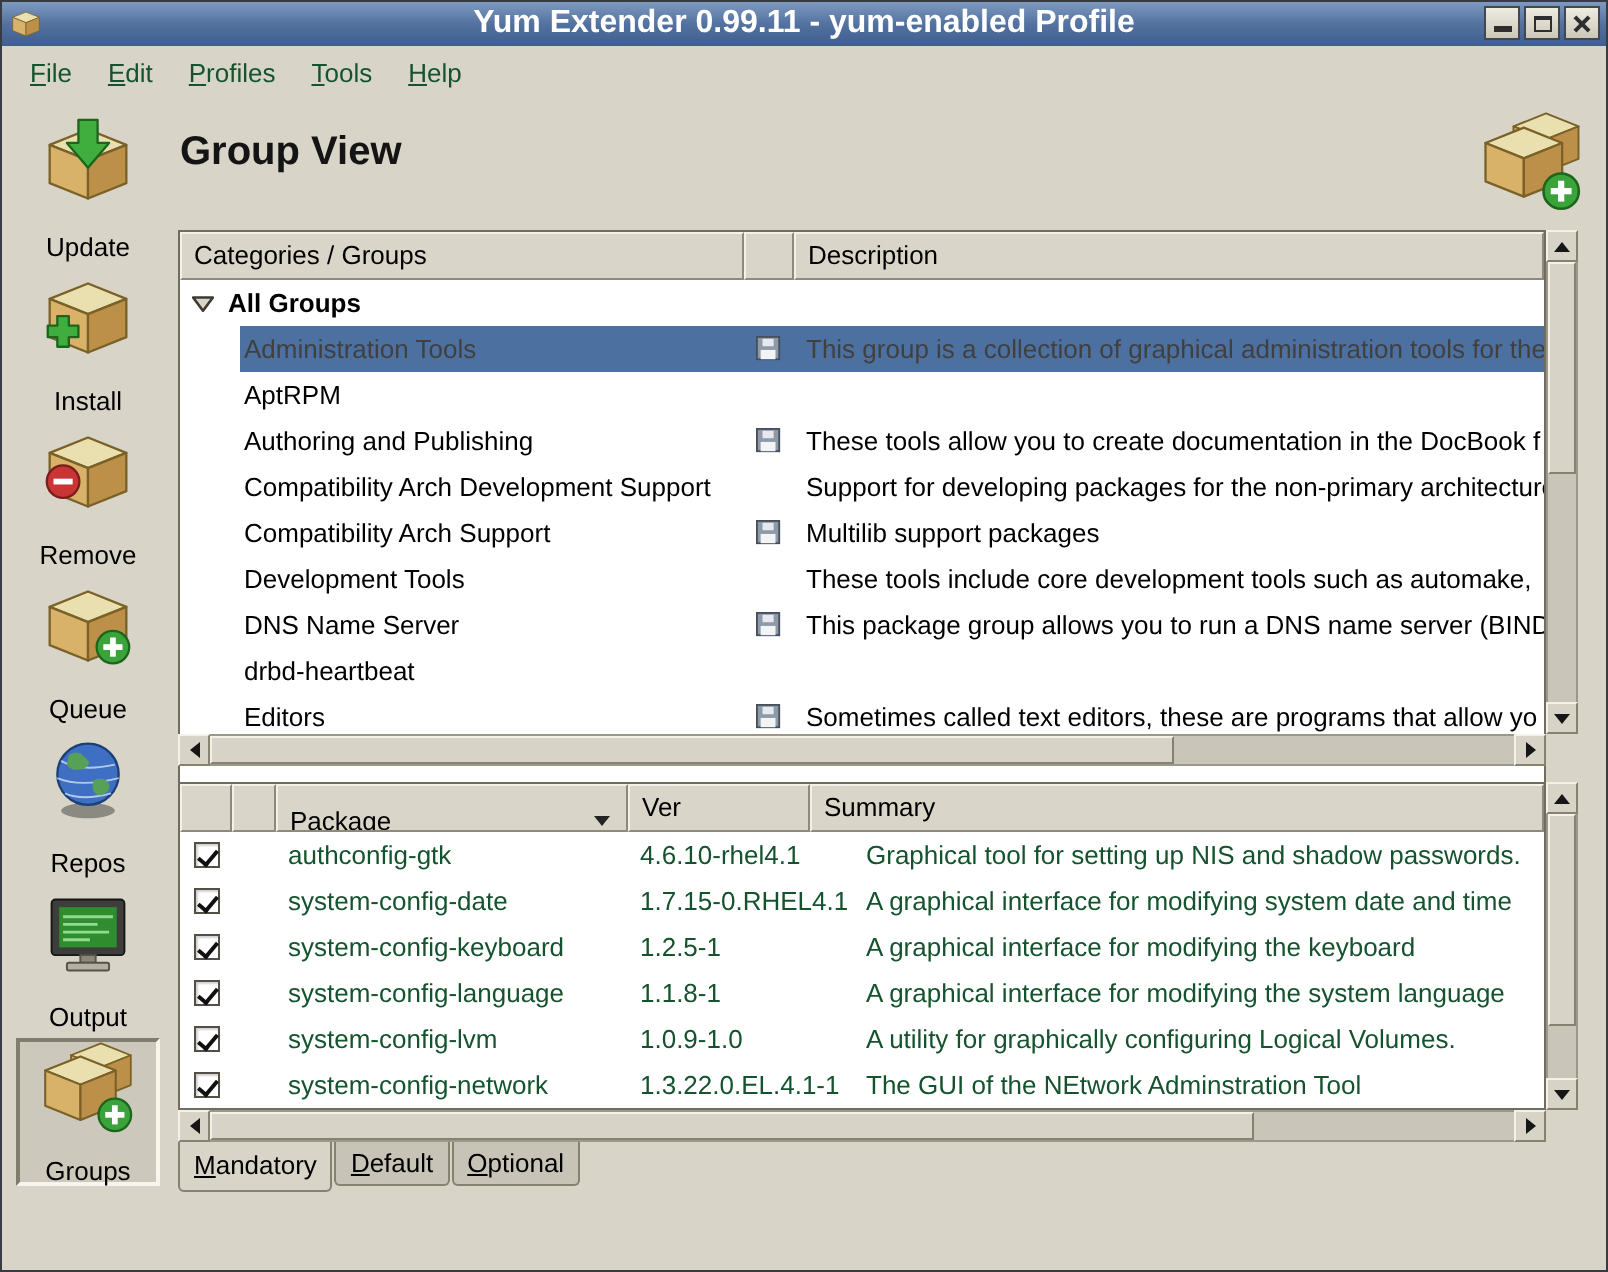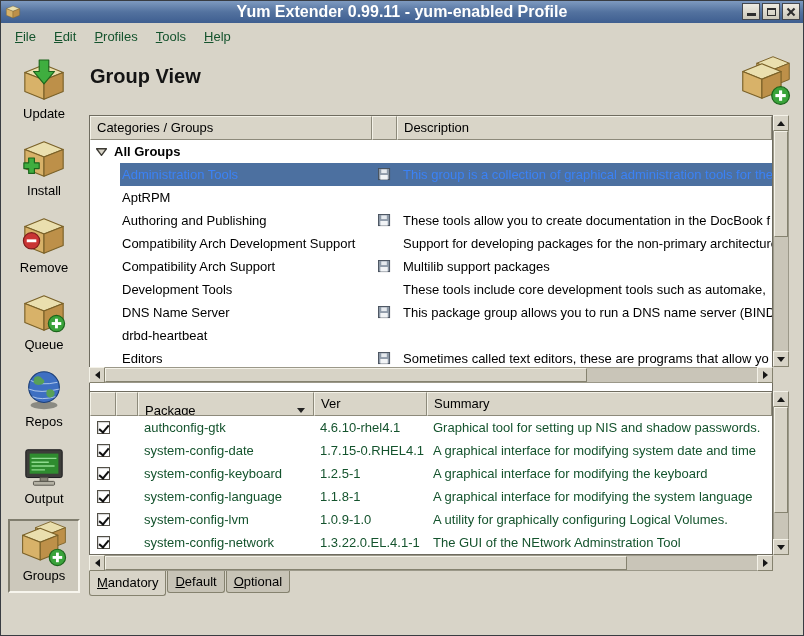--- a/index.html
+++ b/index.html
@@ -24,21 +24,21 @@
   
   .menubar{position:absolute;left:0;top:22px;width:802px;height:26px;display:flex;align-items:center;padding-left:5px;}
   .menu-item{padding:4px 9px;font-size:13px;color:#14532d;}
   .mn{text-decoration:underline;}
 
   
   .sidebar{position:absolute;left:0;top:48px;width:86px;height:554px;}
   .side-item{position:absolute;left:7px;width:72px;height:74px;display:flex;flex-direction:column;
     align-items:center;padding-top:2px;}
   .side-item svg{width:46px;height:46px;flex-shrink:0;}
-  .side-label{font-size:13px;margin-top:1px;color:#000;}
+  .side-label{font-size:13px;margin-top:11px;color:#000;}
   .side-item.active{background:#ccc8bb;border:2px solid;border-color:#807d6e #f7f5ed #f7f5ed #807d6e;padding-top:0;}
 
   
   .page-title{position:absolute;left:89px;top:64px;font-size:20px;font-weight:bold;color:#141414;}
   .page-icon{position:absolute;left:740px;top:55px;width:50px;height:50px;}
 
   
   .tbl{position:absolute;}
   .tbl-main{position:absolute;left:0;top:0;background:#fff;border:1px solid #6f6c60;overflow:hidden;}
   .thead{display:flex;height:24px;}
@@ -48,21 +48,21 @@
   .th.flex1{flex:1;flex-shrink:1;}
   .th-sort{display:flex;align-items:center;padding-top:12px;gap:14px;}
   .sort-tri{width:0;height:0;border-left:4px solid transparent;border-right:4px solid transparent;
     border-top:5px solid #232323;margin-left:auto;margin-right:2px;}
 
   
   #group-tbl{left:88px;top:114px;width:700px;height:268px;}
   #group-main{width:684px;height:315px;}
   .g-row{display:flex;height:23px;align-items:center;position:relative;font-size:13px;color:#000;}
   .g-row.selected::before{content:"";position:absolute;left:30px;right:0;top:0;bottom:0;background:#4c70a0;}
-  .g-row.selected .g-name,.g-row.selected .g-desc{color:#3b82f6;}
+  .g-row.selected .g-name,.g-row.selected .g-desc{color:#404040;}
   .cell{position:relative;}
   .expander{margin-left:6px;display:flex;}
   .g-root-label{margin-left:7px;font-weight:bold;white-space:nowrap;}
   .g-name{width:282px;padding-left:32px;white-space:nowrap;overflow:hidden;flex-shrink:0;}
   .g-flag{width:25px;display:flex;justify-content:center;flex-shrink:0;}
   .g-desc{flex:1;padding-left:6px;white-space:nowrap;overflow:hidden;}
 
   
   #pkg-tbl{left:88px;top:390px;width:700px;height:180px;}
   #pkg-main{width:684px;height:164px;}
@@ -363,21 +363,21 @@
 
   <div class="tbl" id="pkg-tbl">
     <div class="tbl-main" id="pkg-main">
       <div class="thead">
         <div class="th" style="width:26px"></div>
         <div class="th" style="width:22px"></div>
         <div class="th th-sort" style="width:176px">
           <span>Package</span>
           <span class="sort-tri"></span>
         </div>
-        <div class="th" style="width:113px">Ver</div>
+        <div class="th" style="width:91px">Ver</div>
         <div class="th flex1">Summary</div>
       </div>
 
       <div class="p-row">
         <div class="p-c1">
             <span class="checkbox checked"></span>
           </div>
         <div class="p-c2"></div>
         <div class="p-name">authconfig-gtk</div>
         <div class="p-ver">4.6.10-rhel4.1</div>

